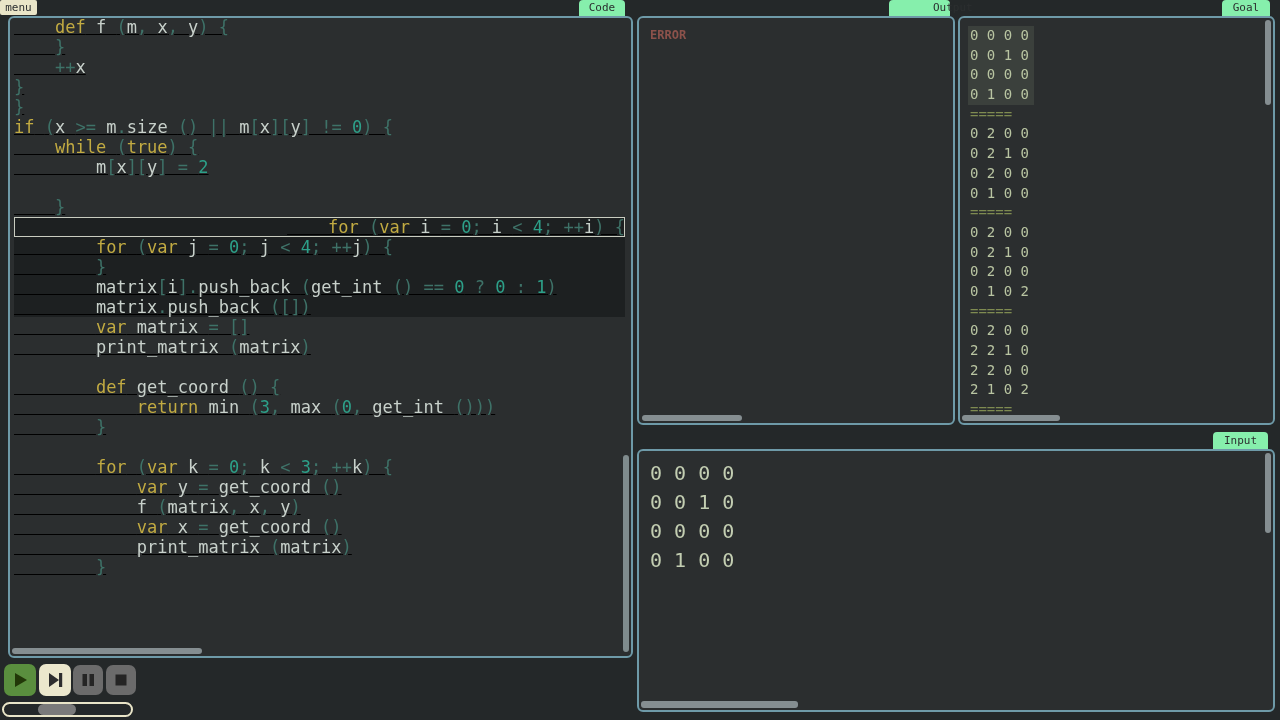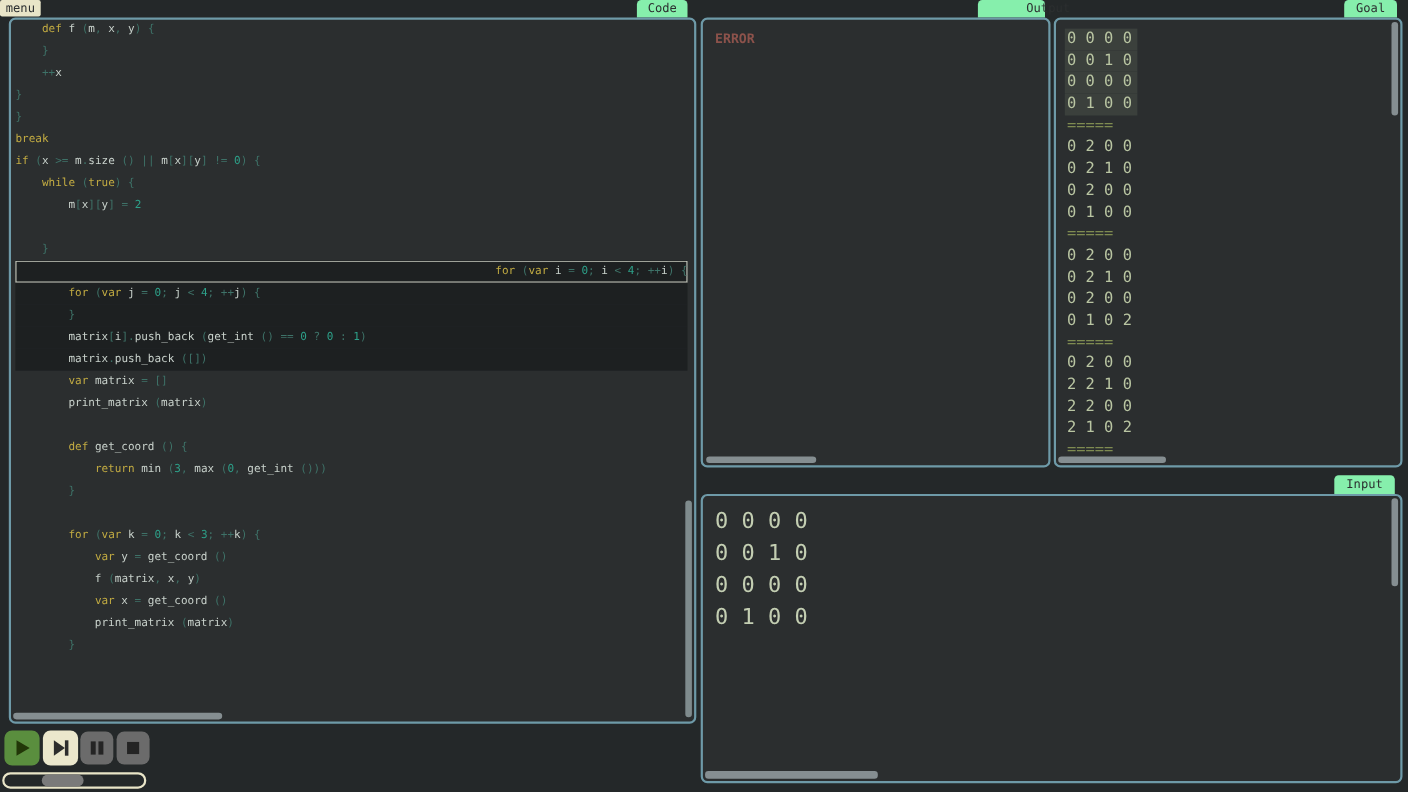--- a/index.html
+++ b/index.html
@@ -10,21 +10,21 @@
 
   .tab { position:absolute; background:#86efac; color:#2c2f30; font-size:11px;
          line-height:16px; text-align:center; border-radius:4px 4px 0 0; }
 
   
   #code-panel   { left:8px;   top:16px;  width:625px; height:642px; }
   #output-panel { left:637px; top:16px;  width:318px; height:409px;font-weight:bold; }
   #goal-panel   { left:958px; top:16px;  width:317px; height:409px; }
   #input-panel  { left:637px; top:449px; width:638px; height:263px; }
 
-  .code-lines { position:absolute; left:4px; top:-1px; right:6px; font-size:10px; }
+  .code-lines { position:absolute; left:4px; top:-1px; right:6px; font-size:17px;text-decoration:underline; }
   .code-line  { height:20px; line-height:20px; white-space:pre; }
   .code-line.sel { background:#1d2021; }
   .code-line.cur { box-shadow: inset 0 0 0 1px #c9ccc0; text-align: right; }
   .t-p { color:#c8d1cb; }
   .t-k { color:#c2ab42; }
   .t-u { color:#3e7268; }
   .t-n { color:#2da089; }
 
   .error-text { position:absolute; left:11px; top:10px; font-size:12px; color:#8c524b; }
 
@@ -79,21 +79,20 @@
 <div class="tab" id="goal-tab">Goal</div>
 <div class="tab" id="input-tab">Input</div>
 
 <div class="panel" id="code-panel">
   <div class="code-lines" id="code-lines">
       <div class="code-line"><span class="t-p">    </span><span class="t-k">def</span><span class="t-p"> f </span><span class="t-u">(</span><span class="t-p">m</span><span class="t-u">, </span><span class="t-p">x</span><span class="t-u">, </span><span class="t-p">y</span><span class="t-u">) {</span></div>
       <div class="code-line"><span class="t-p">    </span><span class="t-u">}</span></div>
       <div class="code-line"><span class="t-p">    </span><span class="t-u">++</span><span class="t-p">x</span></div>
       <div class="code-line"><span class="t-u">}</span></div>
       <div class="code-line"><span class="t-u">}</span></div>
-      <div class="code-line"><span class="t-k">break</span></div>
       <div class="code-line"><span class="t-k">if</span><span class="t-p"> </span><span class="t-u">(</span><span class="t-p">x </span><span class="t-u">&gt;= </span><span class="t-p">m</span><span class="t-u">.</span><span class="t-p">size </span><span class="t-u">() || </span><span class="t-p">m</span><span class="t-u">[</span><span class="t-p">x</span><span class="t-u">][</span><span class="t-p">y</span><span class="t-u">] != </span><span class="t-n">0</span><span class="t-u">) {</span></div>
       <div class="code-line"><span class="t-p">    </span><span class="t-k">while</span><span class="t-p"> </span><span class="t-u">(</span><span class="t-k">true</span><span class="t-u">) {</span></div>
       <div class="code-line"><span class="t-p">        m</span><span class="t-u">[</span><span class="t-p">x</span><span class="t-u">][</span><span class="t-p">y</span><span class="t-u">] = </span><span class="t-n">2</span></div>
       <div class="code-line"></div>
       <div class="code-line"><span class="t-p">    </span><span class="t-u">}</span></div>
       <div class="code-line sel cur"><span class="t-p">    </span><span class="t-k">for</span><span class="t-p"> </span><span class="t-u">(</span><span class="t-k">var</span><span class="t-p"> i </span><span class="t-u">= </span><span class="t-n">0</span><span class="t-u">; </span><span class="t-p">i </span><span class="t-u">&lt; </span><span class="t-n">4</span><span class="t-u">; ++</span><span class="t-p">i</span><span class="t-u">) {</span></div>
       <div class="code-line sel"><span class="t-p">        </span><span class="t-k">for</span><span class="t-p"> </span><span class="t-u">(</span><span class="t-k">var</span><span class="t-p"> j </span><span class="t-u">= </span><span class="t-n">0</span><span class="t-u">; </span><span class="t-p">j </span><span class="t-u">&lt; </span><span class="t-n">4</span><span class="t-u">; ++</span><span class="t-p">j</span><span class="t-u">) {</span></div>
       <div class="code-line sel"><span class="t-p">        </span><span class="t-u">}</span></div>
       <div class="code-line sel"><span class="t-p">        matrix</span><span class="t-u">[</span><span class="t-p">i</span><span class="t-u">].</span><span class="t-p">push_back </span><span class="t-u">(</span><span class="t-p">get_int </span><span class="t-u">() == </span><span class="t-n">0</span><span class="t-u"> ? </span><span class="t-n">0</span><span class="t-u"> : </span><span class="t-n">1</span><span class="t-u">)</span></div>
       <div class="code-line sel"><span class="t-p">        matrix</span><span class="t-u">.</span><span class="t-p">push_back </span><span class="t-u">([])</span></div>

